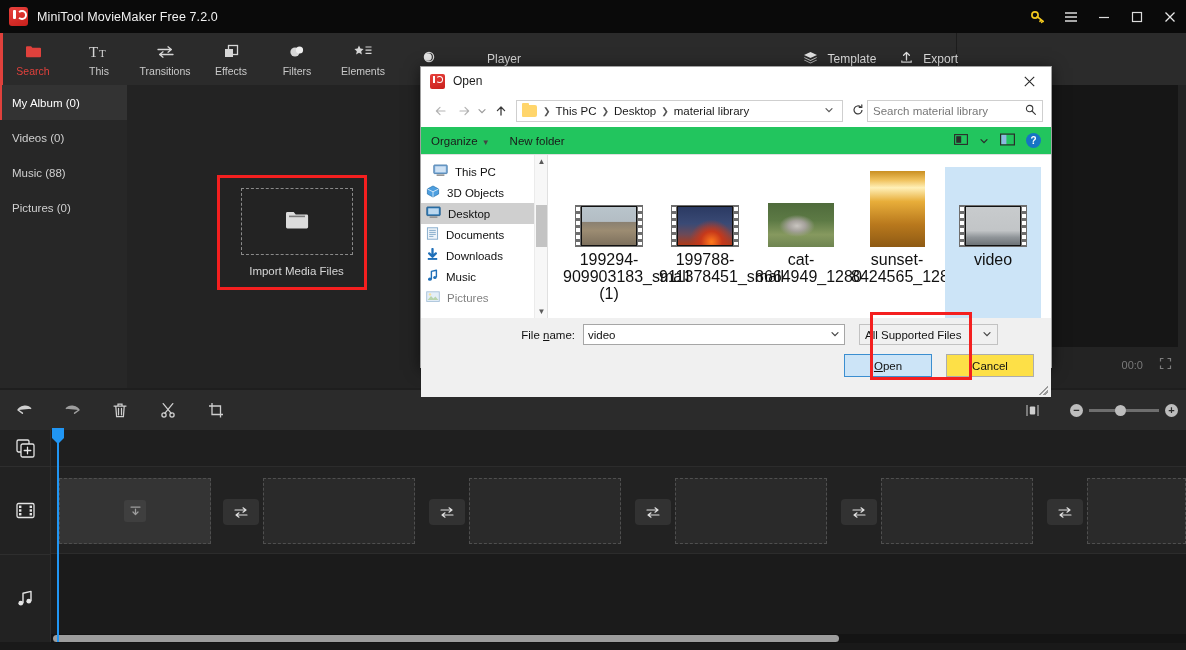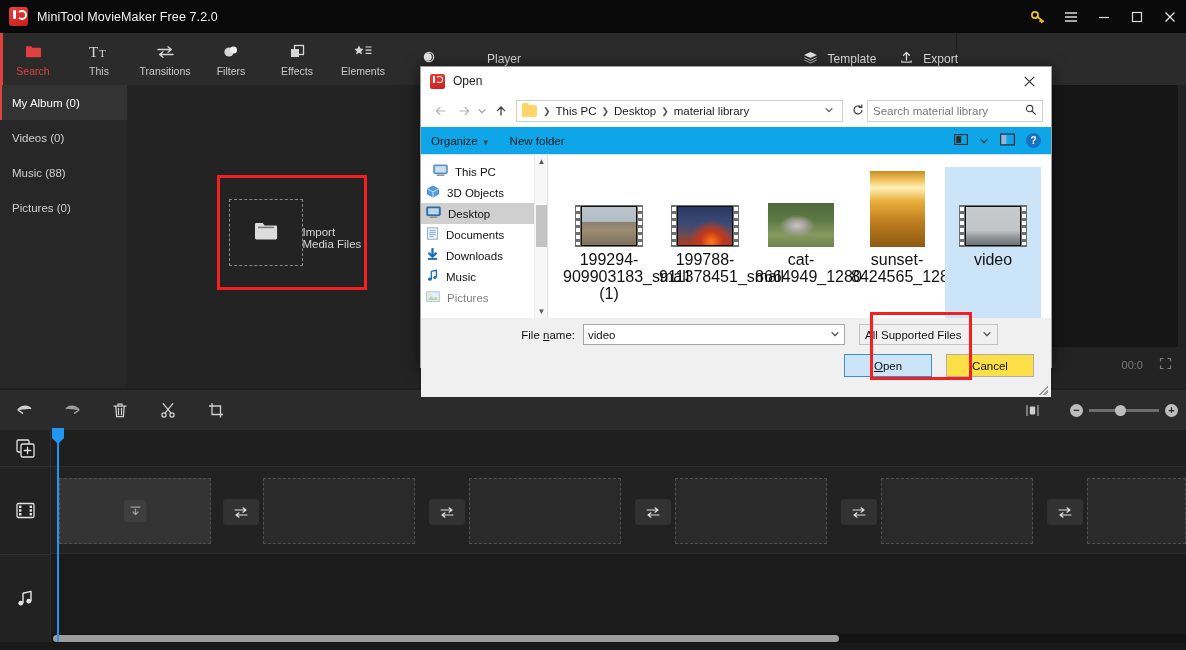--- a/index.html
+++ b/index.html
@@ -91,21 +91,21 @@
     display: flex; align-items: center; gap: 7px; color: #9a9a9a; font-size: 11.5px; margin-left: 12px;
   }
   .dl-youtube {
     display: flex; align-items: center; gap: 7px; color: #cfcfcf; font-size: 11.5px; margin-left: 40px;
   }
   .import-wrap {
     position: absolute; left: 90px; top: 90px; width: 150px; height: 115px;
     border: 3px solid #f41f1f;
   }
   .import-inner {
-    position: absolute; inset: 0; display: flex; flex-direction: row;
+    position: absolute; inset: 0; display: flex; flex-direction: column;
     align-items: center; justify-content: center; gap: 0; padding-left: 9px;
   }
   .import-drop {
     width: 112px; height: 67px; border: 1px dashed #8a8a8a;
     display: flex; align-items: center; justify-content: center;
   }
   .import-label { color: #d6d6d6; font-size: 11.5px; margin-top: 10px; }
 
   
   .player-panel {
@@ -240,21 +240,21 @@
   .crumb-sep { color: #555; font-size: 9px; padding: 0 3px; }
   .addr-caret { margin-left: auto; color: #5a5a5a; font-size: 9px; padding: 0 5px; }
   .addr-refresh { color: #444; font-size: 11px; padding: 0 3px; }
   .search-box {
     width: 176px; height: 22px; border: 1px solid #cfcfcf; background: #fff;
     display: flex; align-items: center; padding: 0 5px;
   }
   .search-box .ph { color: #777; font-size: 11.5px; }
   .search-box .mag { margin-left: auto; color: #444; font-size: 11px; }
   .dlg-cmdbar {
-    height: 28px; background: #0ea5e9; border-bottom: 1px solid #dfdfdf;
+    height: 28px; background: #22c55e; border-bottom: 1px solid #dfdfdf;
     display: flex; align-items: center; padding: 0 10px; gap: 0;
   }
   .cmd { color: #1a1a1a; font-size: 11.5px; margin-right: 20px; }
   .cmd .car { font-size: 8px; margin-left: 4px; color: #444; }
   .cmd-right { margin-left: auto; display: flex; align-items: center; gap: 11px; }
   .view-ic { color: #2b2b2b; }
   .help-ic {
     width: 15px; height: 15px; border-radius: 50%; background: #1673c4; color: #fff;
     font-size: 10px; font-weight: bold; display: flex; align-items: center; justify-content: center;
   }
@@ -394,35 +394,35 @@
             <path d="M2 5.5h13 M12 2.8 L15.4 5.5 L12 8.2" stroke="#d6d6d6" stroke-width="1.3" fill="none" stroke-linecap="round" stroke-linejoin="round"></path>
             <path d="M17 10.5H4 M7 7.8 L3.6 10.5 L7 13.2" stroke="#d6d6d6" stroke-width="1.3" fill="none" stroke-linecap="round" stroke-linejoin="round"></path>
           </svg>
       </span>
       <span>Transitions</span>
     </div>
 
     <div class="nav-item">
       <span class="nav-ico">
         <svg width="17" height="15" viewBox="0 0 17 15">
-            <circle cx="6" cy="8" r="4.6" fill="#d6d6d6"></circle>
-            <circle cx="10.5" cy="6" r="3.6" fill="#eeeeee"></circle>
+            <rect x="5.5" y="1.5" width="9" height="9" fill="none" stroke="#d6d6d6" stroke-width="1.3"></rect>
+            <rect x="2" y="5" width="8" height="8" fill="#d6d6d6"></rect>
           </svg>
       </span>
-      <span>Filters</span>
+      <span>Effects</span>
     </div>
 
     <div class="nav-item">
       <span class="nav-ico">
         <svg width="17" height="15" viewBox="0 0 17 15">
-            <rect x="5.5" y="1.5" width="9" height="9" fill="none" stroke="#d6d6d6" stroke-width="1.3"></rect>
-            <rect x="2" y="5" width="8" height="8" fill="#d6d6d6"></rect>
+            <circle cx="6" cy="8" r="4.6" fill="#d6d6d6"></circle>
+            <circle cx="10.5" cy="6" r="3.6" fill="#eeeeee"></circle>
           </svg>
       </span>
-      <span>Effects</span>
+      <span>Filters</span>
     </div>
 
     <div class="nav-item">
       <span class="nav-ico">
         <svg width="19" height="15" viewBox="0 0 19 15">
             <path d="M5 1.5 L6.4 4.6 L9.6 5 L7.2 7.2 L7.9 10.4 L5 8.8 L2.1 10.4 L2.8 7.2 L0.4 5 L3.6 4.6 Z" fill="#d6d6d6"></path>
             <path d="M11.5 3h6 M11.5 6.2h6 M11.5 9.4h6" stroke="#d6d6d6" stroke-width="1.2"></path>
           </svg>
       </span>
       <span>Elements</span>

